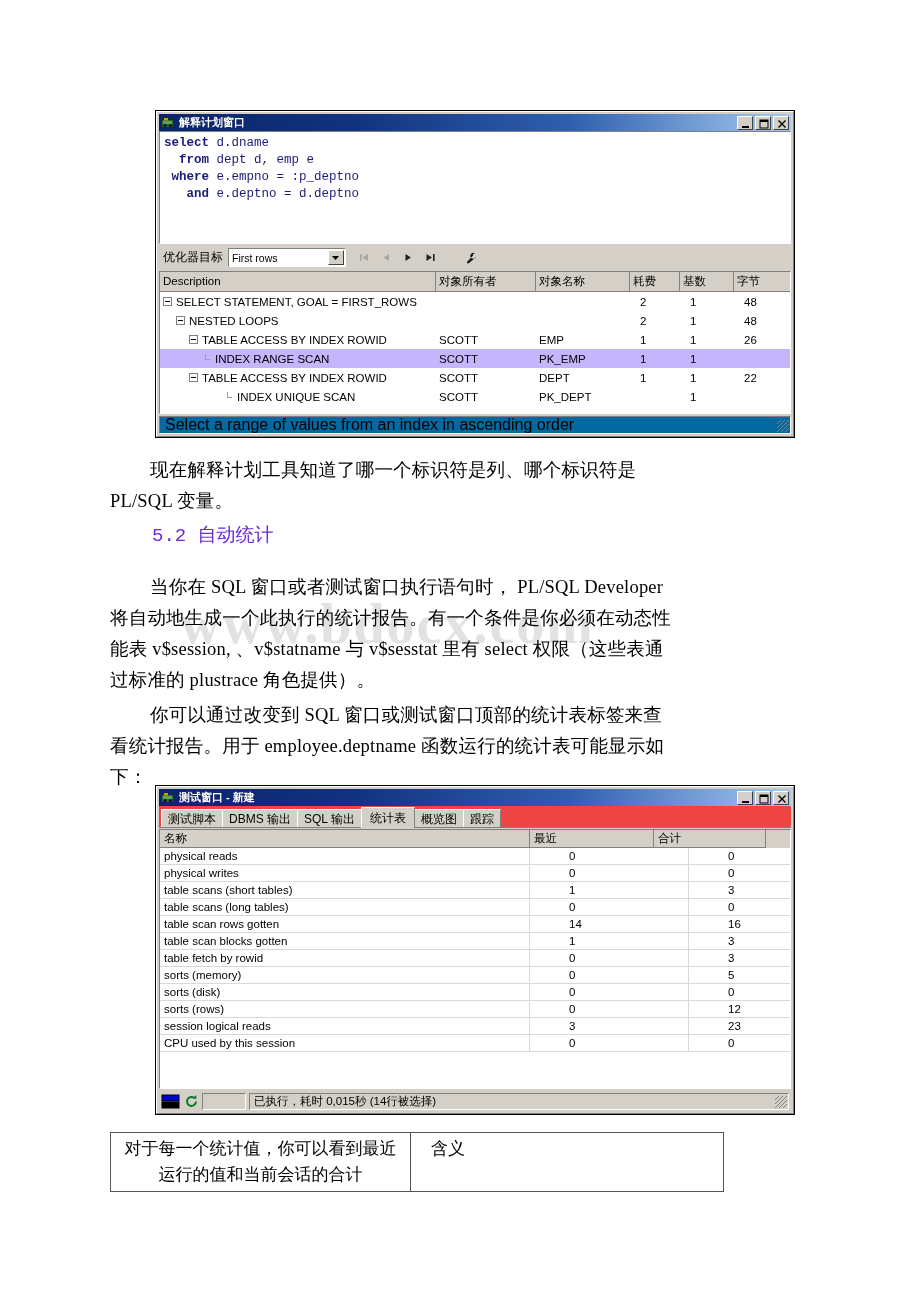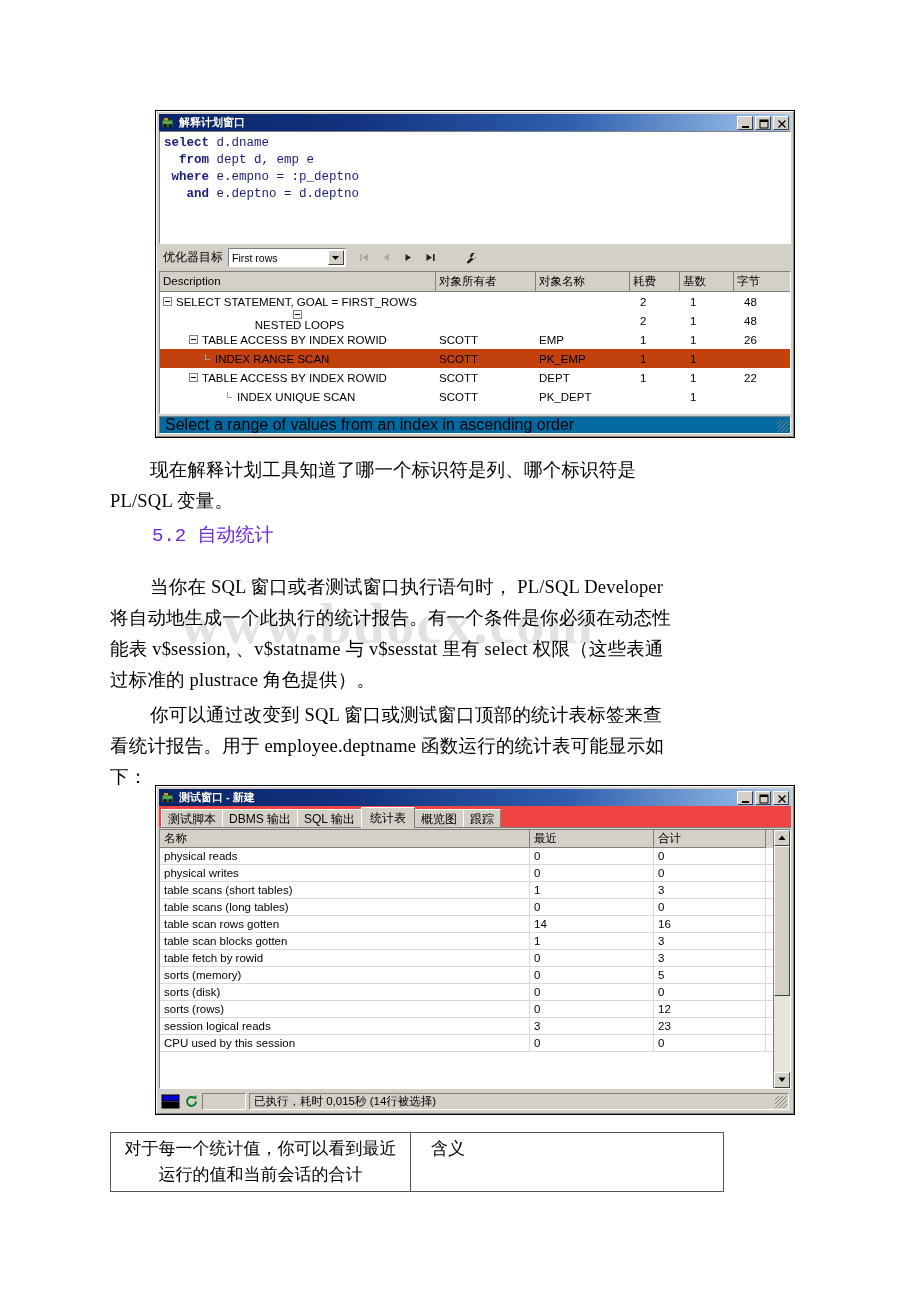--- a/index.html
+++ b/index.html
@@ -182,21 +182,21 @@
   .grid-body { flex: 1 1 auto; background: #fff; }
   .grow {
     display: flex;
     height: 19px;
     align-items: center;
     font-family: "Liberation Sans", "DejaVu Sans", sans-serif;
     font-size: 11.5px;
     color: #000;
     box-sizing: border-box;
   }
-  .grow.sel { background: #c2410c; }
+  .grow.sel { background: #c4b5fd; }
   .gc { box-sizing: border-box; overflow: hidden; white-space: nowrap; padding-left: 3px; }
   .desc-cell { display: flex; align-items: center; }
   .tree-indent { flex: 0 0 auto; }
   .expander {
     width: 9px; height: 9px;
     border: 1px solid #808080;
     background: #fff;
     position: relative;
     margin-right: 4px;
     flex: 0 0 auto;
@@ -322,20 +322,21 @@
   }
   .sg-rows { flex: 1 1 auto; display: flex; flex-direction: column; }
   .sg-row {
     display: flex;
     height: 17px;
     flex: 0 0 17px;
     font-family: "Liberation Sans", "DejaVu Sans", sans-serif;
     font-size: 11.5px;
     border-bottom: 1px solid #d8d8d8;
     box-sizing: border-box;
+    gap: 35px;
   }
   .sgc {
     padding-left: 4px;
     line-height: 16px;
     border-right: 1px solid #d8d8d8;
     box-sizing: border-box;
     white-space: nowrap;
     overflow: hidden;
   }
   .vscroll {
@@ -546,21 +547,21 @@
               <span class="expander"></span>
               <span>SELECT STATEMENT, GOAL = FIRST_ROWS</span>
             </div>
             <div class="gc" style="width: 100px;"></div>
             <div class="gc" style="width: 94px;"></div>
             <div class="gc" style="width: 50px; text-align: left; padding-left: 10px;">2</div>
             <div class="gc" style="width: 54px; text-align: left; padding-left: 10px;">1</div>
             <div class="gc" style="width: 54px; text-align: left; padding-left: 10px;">48</div>
           </div>
           <div class="grow">
-            <div class="gc desc-cell" style="width: 276px; position: relative; flex-direction: column;">
+            <div class="gc desc-cell" style="width: 276px; position: relative;">
               <span class="tree-indent" style="width: 13px;"></span>
               <span class="expander"></span>
               <span>NESTED LOOPS</span>
             </div>
             <div class="gc" style="width: 100px;"></div>
             <div class="gc" style="width: 94px;"></div>
             <div class="gc" style="width: 50px; text-align: left; padding-left: 10px;">2</div>
             <div class="gc" style="width: 54px; text-align: left; padding-left: 10px;">1</div>
             <div class="gc" style="width: 54px; text-align: left; padding-left: 10px;">48</div>
           </div>

